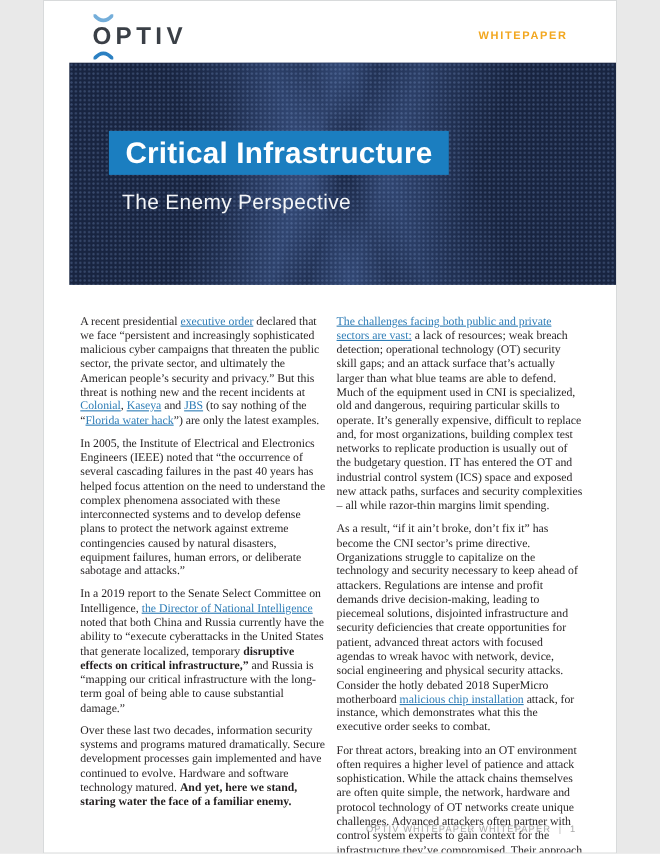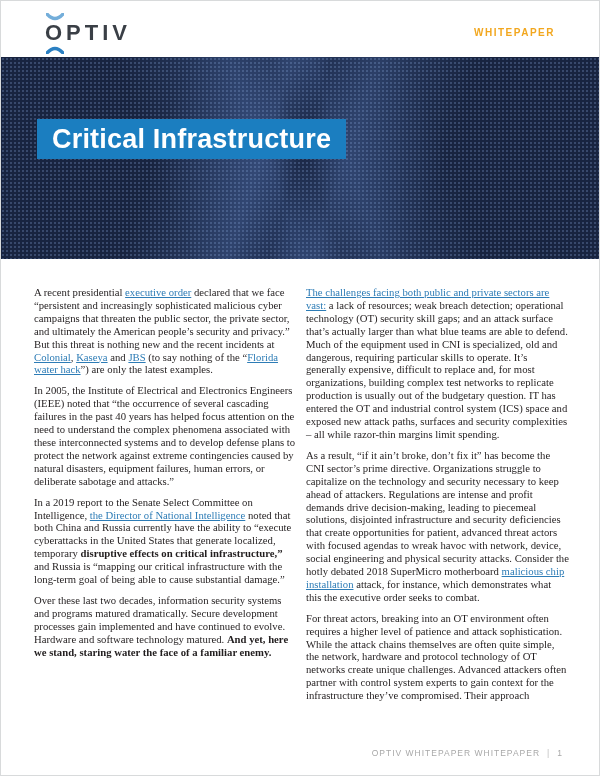--- a/index.html
+++ b/index.html
@@ -1,18 +1,18 @@
 <!DOCTYPE html>
 <html><head>
 <meta charset="utf-8">
 <style>
   html,body{margin:0;padding:0;background:#e9e9e9;}
   .page{
     position:relative;
-    width:600px;height:776px;
+    width:522px;height:776px;
     margin:0 auto;
     background:#ffffff;
     border:1px solid #d8dadb;
     box-sizing:border-box;
     overflow:hidden;
     font-family:"Liberation Serif", serif;
   }
   
   .header{
     position:relative;
@@ -49,20 +49,21 @@
   
   .banner{
     position:relative;
     height:202px;
     background-color:#182440;
     background-image:
       radial-gradient(rgba(130,160,210,0.30) 0.7px, rgba(130,160,210,0) 1.4px),
       linear-gradient(108deg, rgba(24,36,64,0) 28%, rgba(64,90,142,0.50) 44%, rgba(30,45,80,0.12) 50%, rgba(64,90,142,0.42) 57%, rgba(24,36,64,0) 72%),
       linear-gradient(70deg, rgba(24,36,64,0) 28%, rgba(60,86,138,0.45) 45%, rgba(30,45,80,0.12) 51%, rgba(60,86,138,0.38) 57%, rgba(24,36,64,0) 72%);
     background-size:4px 4px, 100% 100%, 100% 100%;
+    margin-left:23px;
   }
   .banner-title{
     position:absolute;
     left:36px;top:62px;
     display:inline-block;
     background:#1b7ec0;
     color:#ffffff;
     font-family:"Liberation Sans", sans-serif;
     font-weight:bold;
     font-size:27px;
@@ -123,20 +124,21 @@
       <div class="logo-word">OPTIV</div>
       <svg class="logo-arc bottom" viewBox="0 0 18 8">
         <path d="M1,7 Q9,-2 17,7" fill="none" stroke="#2b80c2" stroke-width="3.4" stroke-linecap="round"></path>
       </svg>
     </div>
     <div class="header-label">WHITEPAPER</div>
   </div>
 
   <div class="banner">
     <div class="banner-title">Critical Infrastructure</div>
+    <div class="banner-subtitle">The Enemy Perspective</div>
   </div>
 
   <div class="body">
     <div class="col">
       <p class="para"><span>A recent presidential </span><a href="#" class="lnk">executive order</a><span> declared that we face “persistent and increasingly sophisticated malicious cyber campaigns that threaten the public sector, the private sector, and ultimately the American people’s security and privacy.” But this threat is nothing new and the recent incidents at </span><a href="#" class="lnk">Colonial</a><span>, </span><a href="#" class="lnk">Kaseya</a><span> and </span><a href="#" class="lnk">JBS</a><span> (to say nothing of the “</span><a href="#" class="lnk">Florida water hack</a><span>”) are only the latest examples.</span></p>
       <p class="para"><span>In 2005, the Institute of Electrical and Electronics Engineers (IEEE) noted that “the occurrence of several cascading failures in the past 40 years has helped focus attention on the need to understand the complex phenomena associated with these interconnected systems and to develop defense plans to protect the network against extreme contingencies caused by natural disasters, equipment failures, human errors, or deliberate sabotage and attacks.”</span></p>
       <p class="para"><span>In a 2019 report to the Senate Select Committee on Intelligence, </span><a href="#" class="lnk">the Director of National Intelligence</a><span> noted that both China and Russia currently have the ability to “execute cyberattacks in the United States that generate localized, temporary </span><strong>disruptive effects on critical infrastructure,”</strong><span> and Russia is “mapping our critical infrastructure with the long-term goal of being able to cause substantial damage.”</span></p>
       <p class="para"><span>Over these last two decades, information security systems and programs matured dramatically. Secure development processes gain implemented and have continued to evolve. Hardware and software technology matured. </span><strong>And yet, here we stand, staring water the face of a familiar enemy.</strong></p>
     </div>
     <div class="col">

